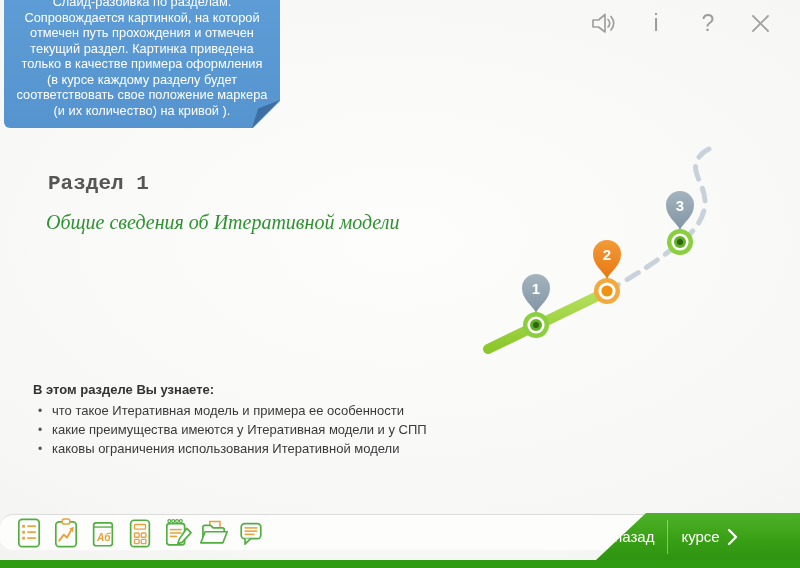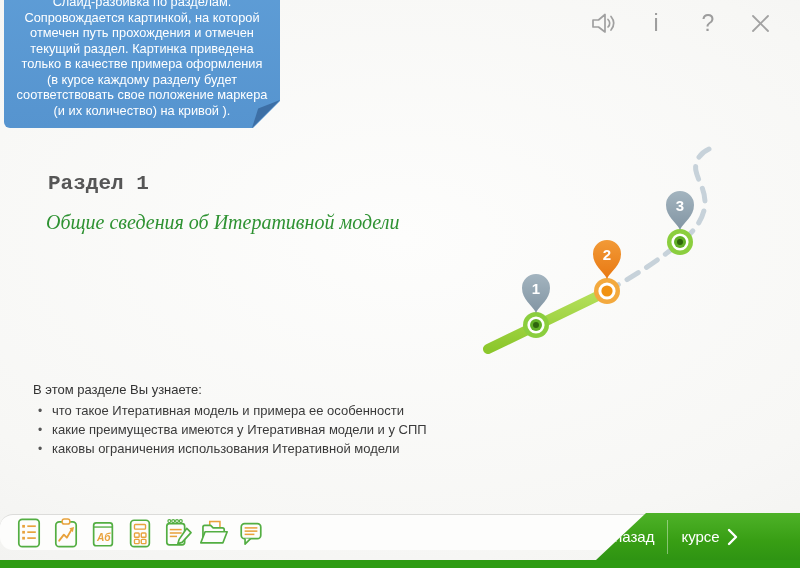--- a/index.html
+++ b/index.html
@@ -34,21 +34,21 @@
   .section-label{
     position:absolute;left:48px;top:148px;
     font-family:Liberation Mono, monospace;font-weight:bold;font-size:21px;color:#565656;margin-top:24px;
   }
   .slide-title{
     position:absolute;left:46px;top:206px;width:398px;
     font-family:"Liberation Serif",serif;font-size:20px;line-height:33px;color:#2e9232;font-style:italic;
   }
   
   .learn{position:absolute;left:33px;top:382px;width:430px;color:#3a3a3a;}
-  .learn-heading{font-size:13px;font-weight:normal;color:#333;margin:0 0 5px 0;}
+  .learn-heading{font-size:13px;font-weight:bold;color:#333;margin:0 0 5px 0;}
   .learn-list{list-style:none;margin:0;padding:0;}
   .learn-list li{position:relative;padding-left:19px;font-size:13px;line-height:18px;margin-bottom:1px;}
   .learn-list li::before{content:"•";position:absolute;left:5px;top:0;color:#555;font-size:12px;}
   
   .path-scene{position:absolute;left:460px;top:140px;z-index:2;}
   
   .footer-bar{
     position:absolute;left:0;top:514px;width:800px;height:36px;
     background:#fdfdfc;border-top:1px solid #dcdcda;box-sizing:border-box;z-index:6;border-radius:13px;
   }

